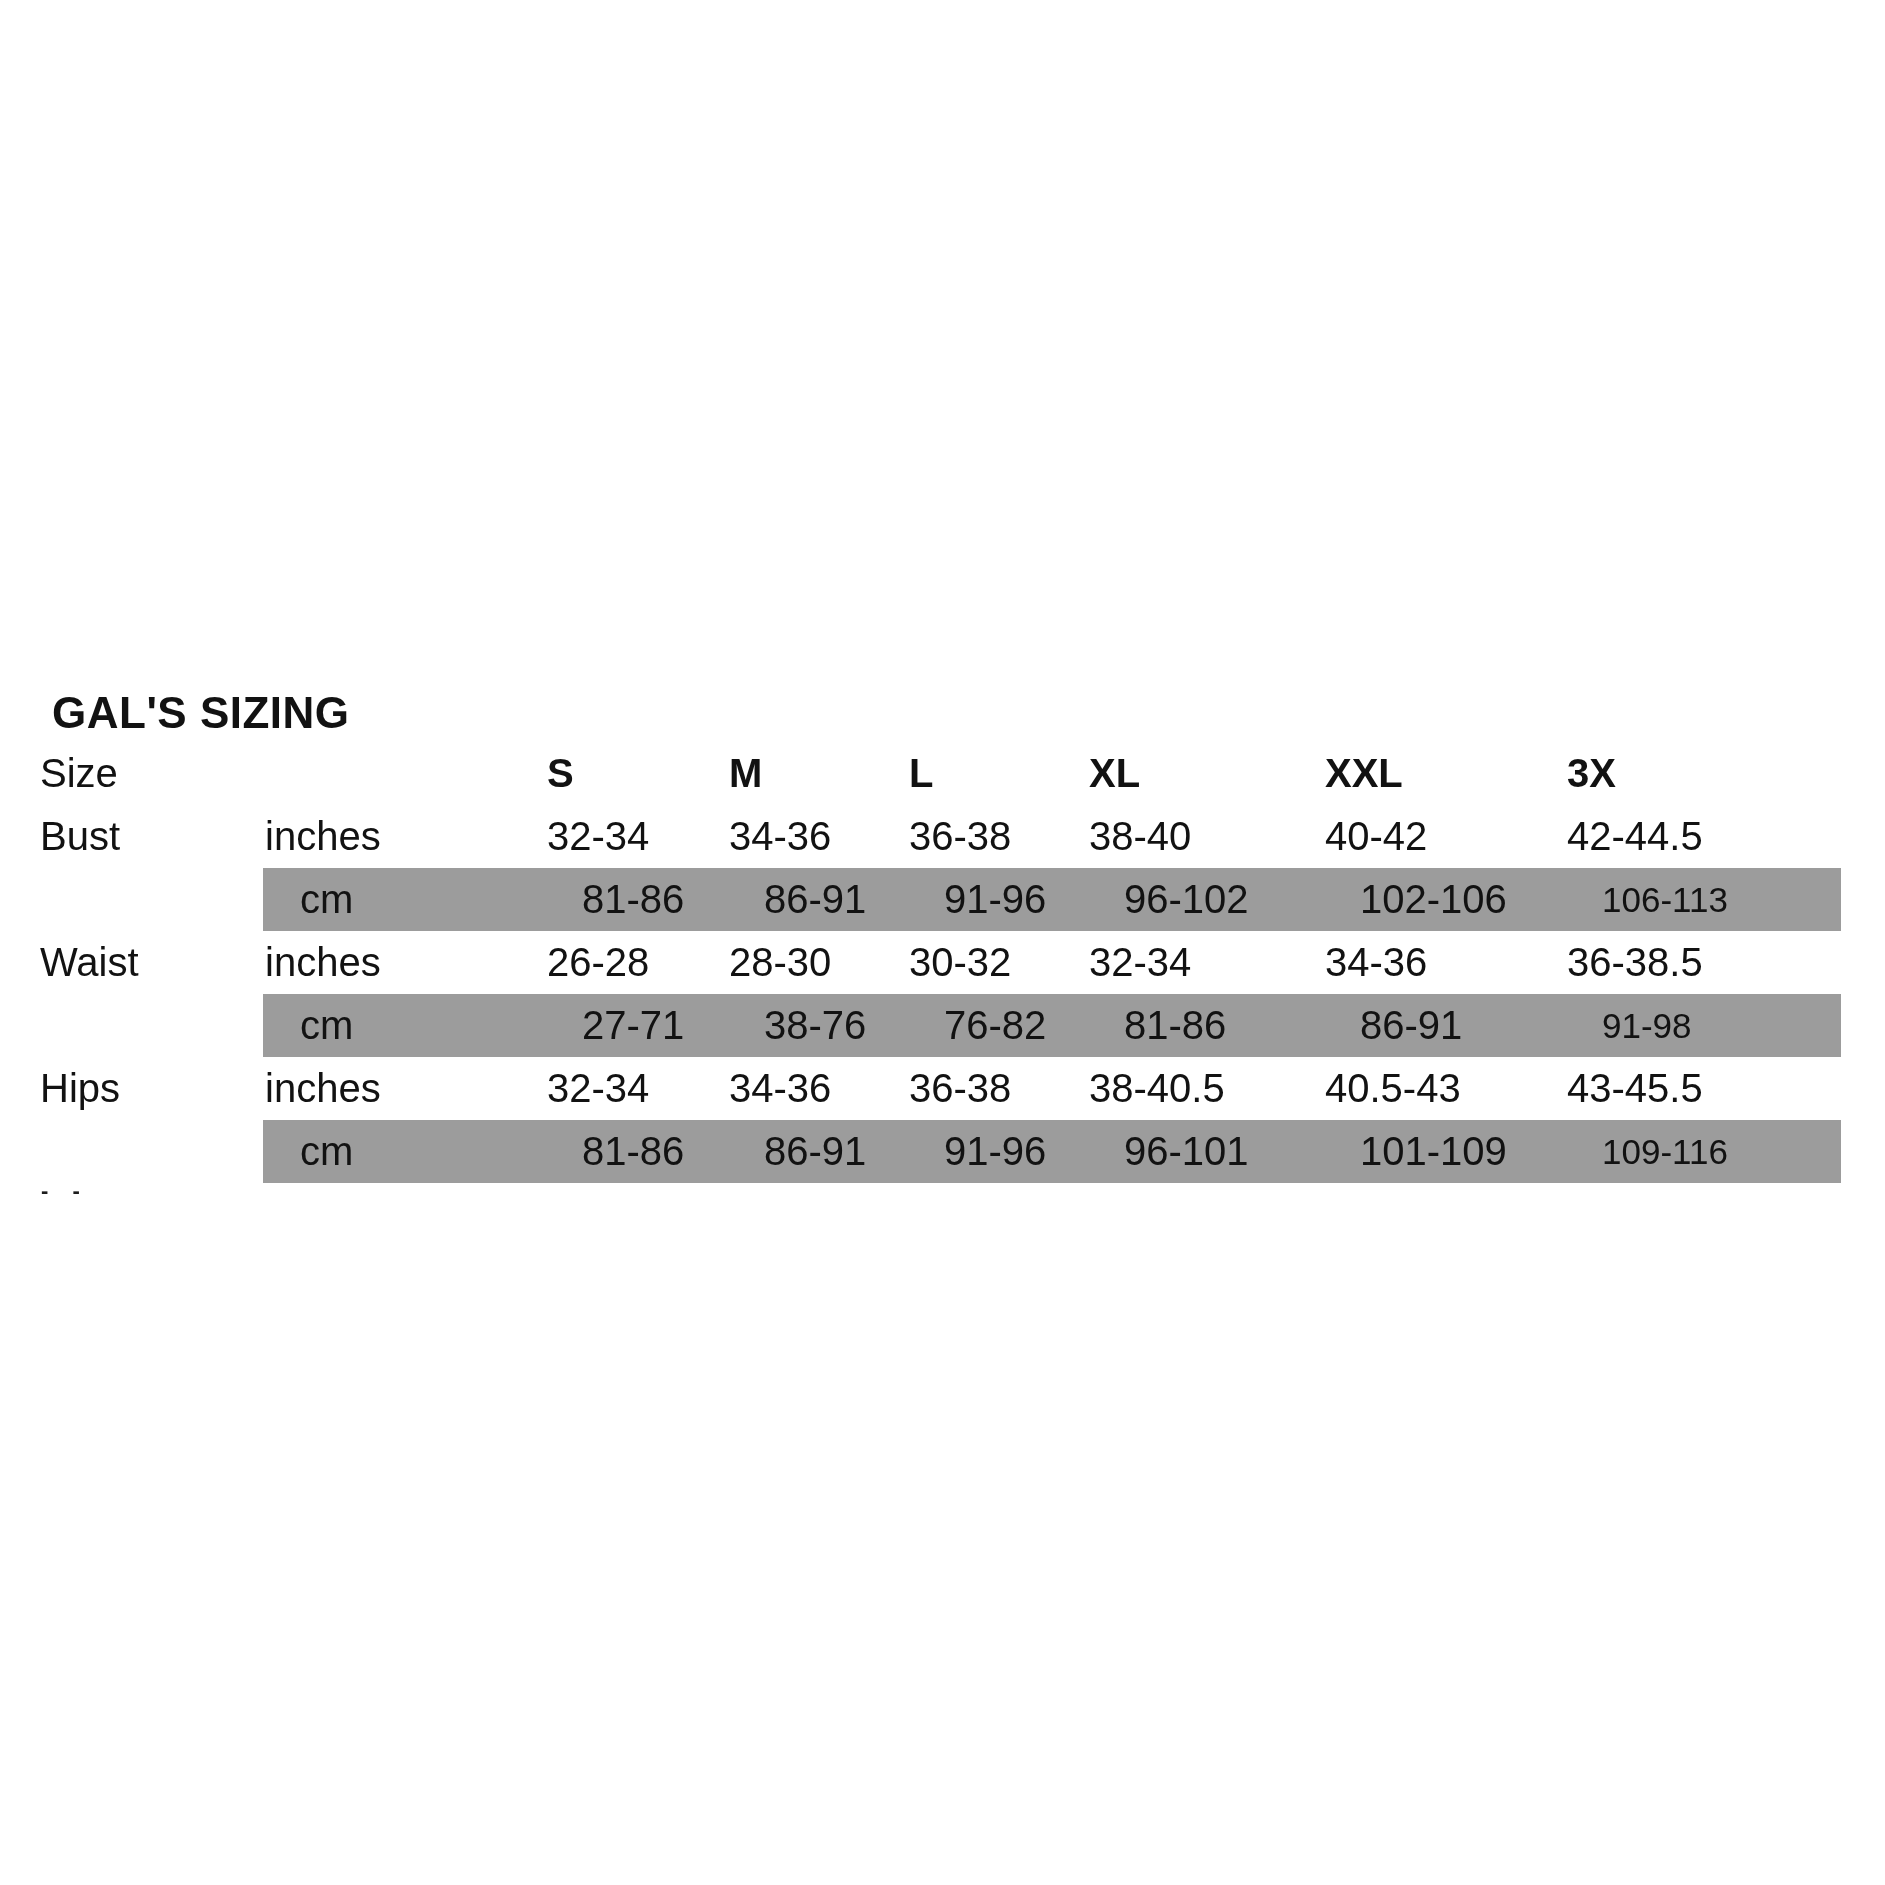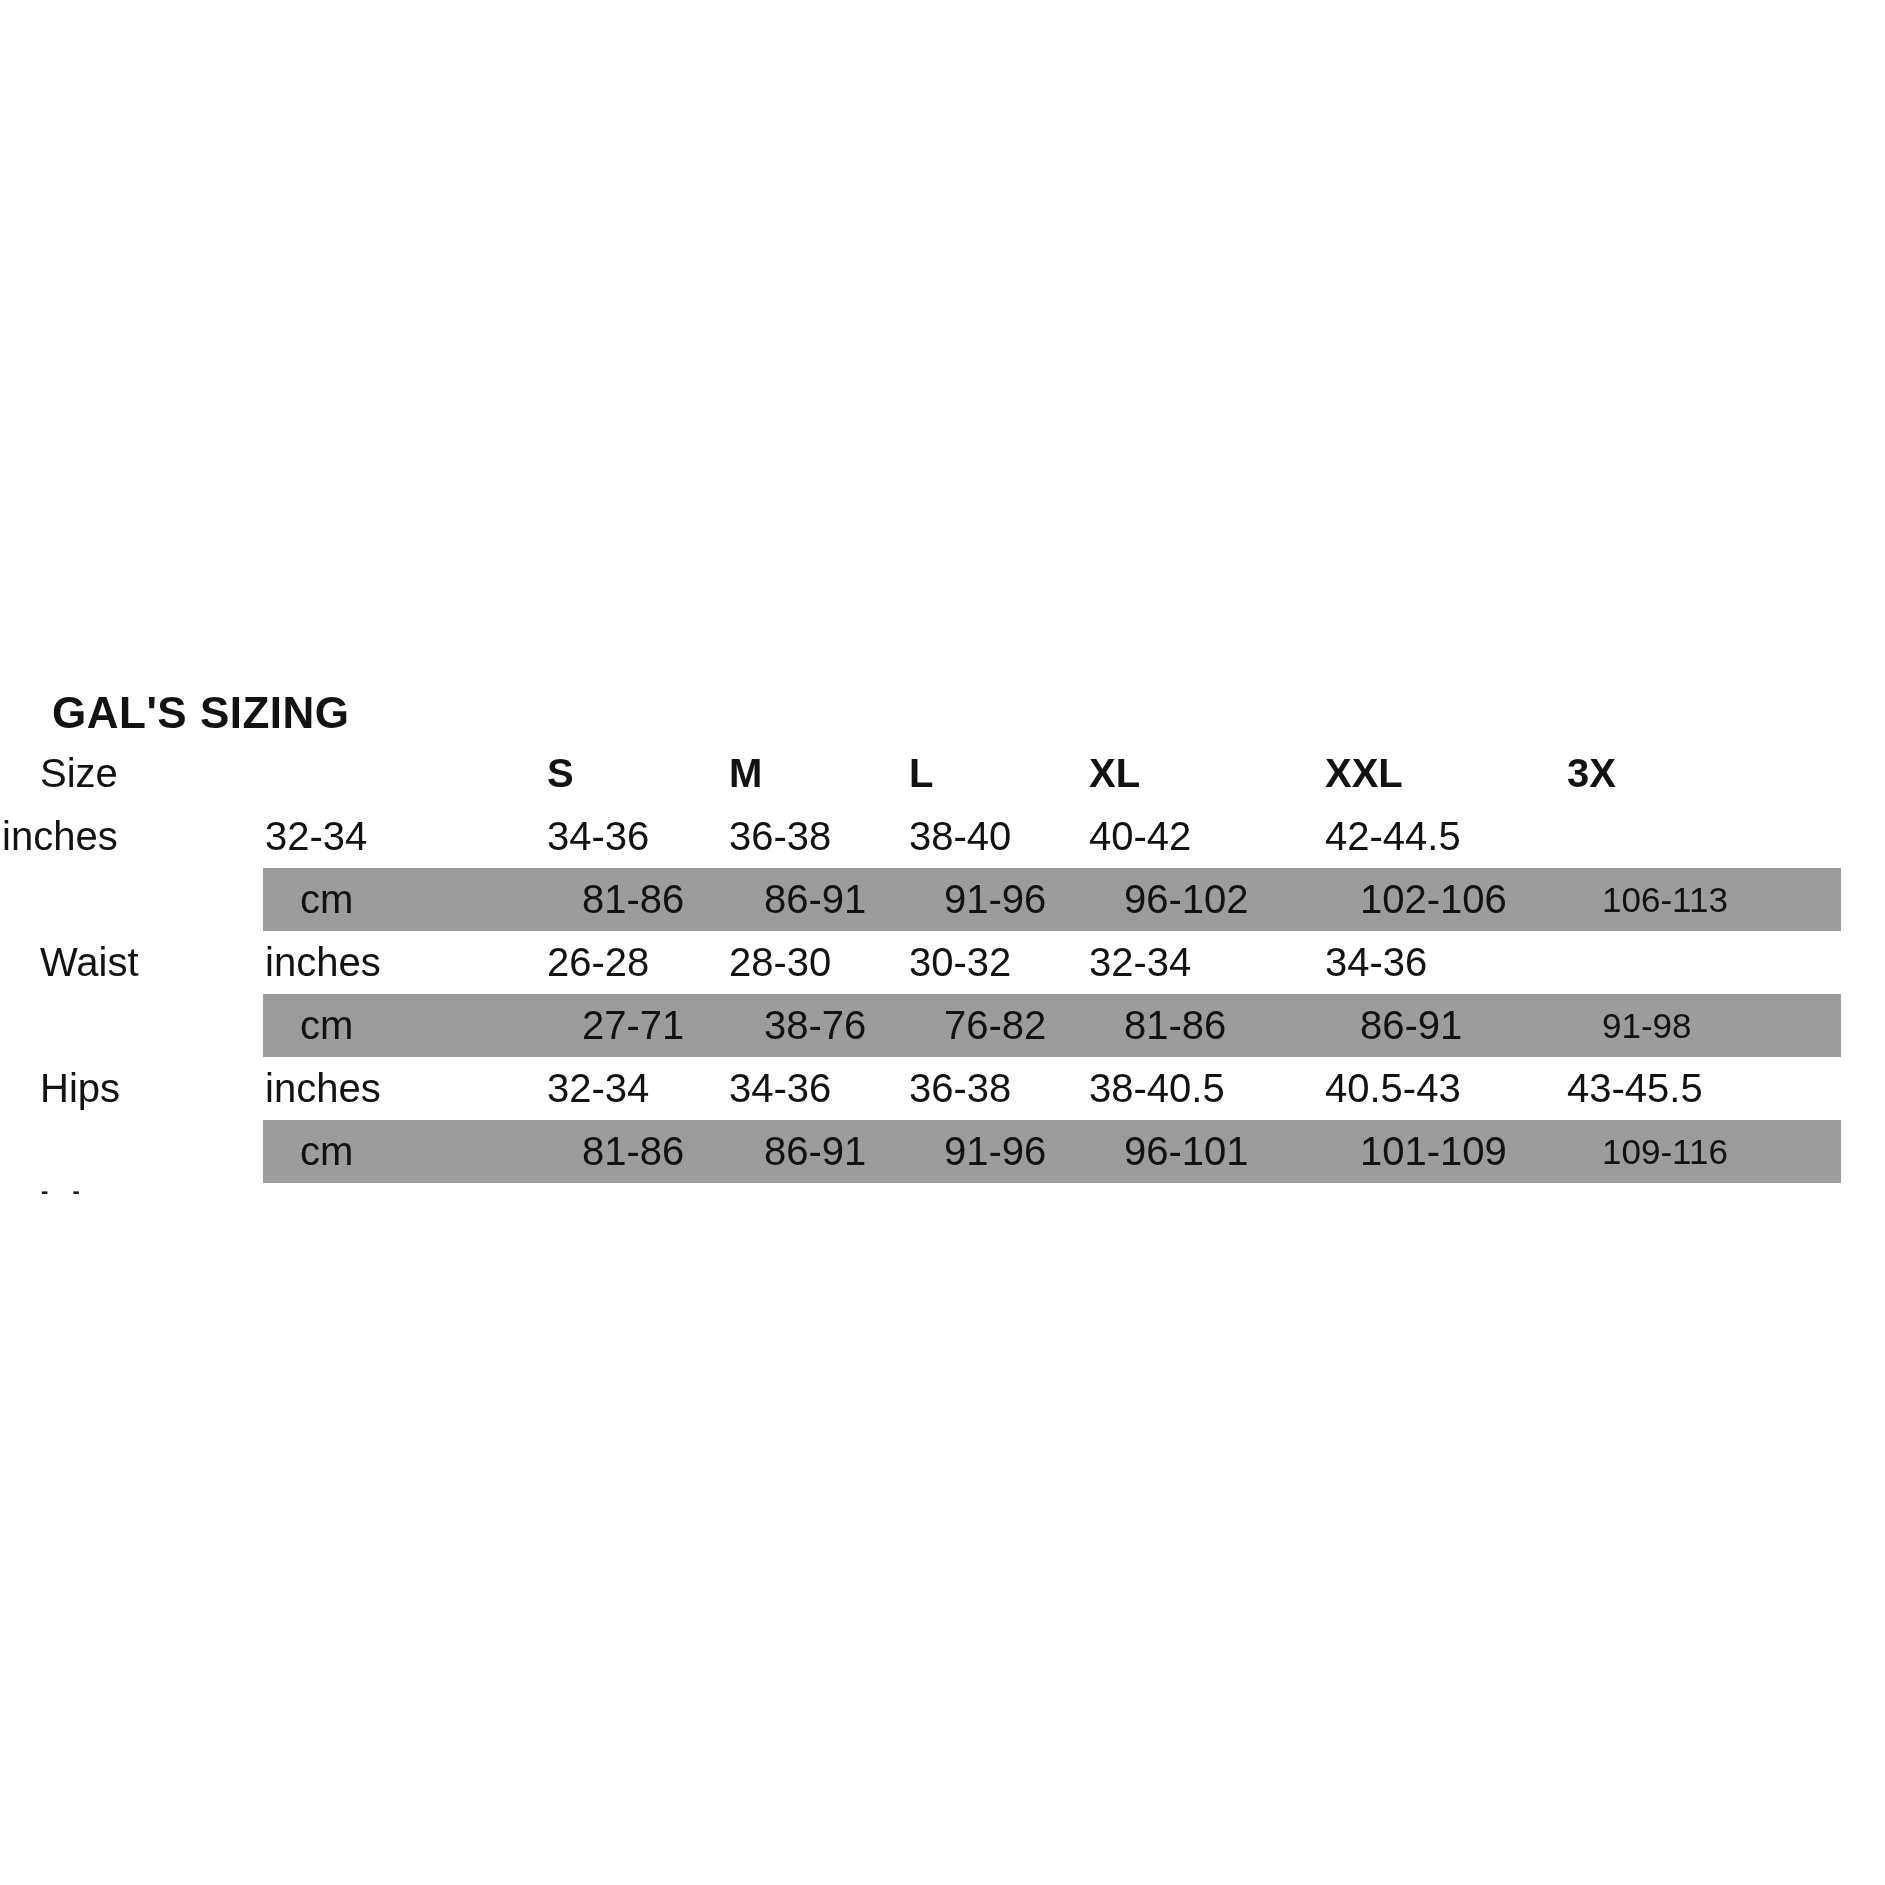--- a/index.html
+++ b/index.html
@@ -79,20 +79,21 @@
       <div class="cell c-unit"></div>
       <div class="cell c-val">S</div>
       <div class="cell c-val">M</div>
       <div class="cell c-val">L</div>
       <div class="cell c-val">XL</div>
       <div class="cell c-val">XXL</div>
       <div class="cell c-val">3X</div>
     </div>
 
     <div class="trow">
+      <div class="cell c-label">Bust</div>
       <div class="cell c-unit">inches</div>
       <div class="cell c-val">32-34</div>
       <div class="cell c-val">34-36</div>
       <div class="cell c-val">36-38</div>
       <div class="cell c-val">38-40</div>
       <div class="cell c-val">40-42</div>
       <div class="cell c-val">42-44.5</div>
     </div>
 
     <div class="trow shaded">
@@ -107,20 +108,21 @@
     </div>
 
     <div class="trow">
       <div class="cell c-label">Waist</div>
       <div class="cell c-unit">inches</div>
       <div class="cell c-val">26-28</div>
       <div class="cell c-val">28-30</div>
       <div class="cell c-val">30-32</div>
       <div class="cell c-val">32-34</div>
       <div class="cell c-val">34-36</div>
+      <div class="cell c-val">36-38.5</div>
     </div>
 
     <div class="trow shaded">
       <div class="cell c-label"></div>
       <div class="cell c-unit">cm</div>
       <div class="cell c-val">27-71</div>
       <div class="cell c-val">38-76</div>
       <div class="cell c-val">76-82</div>
       <div class="cell c-val">81-86</div>
       <div class="cell c-val">86-91</div>

